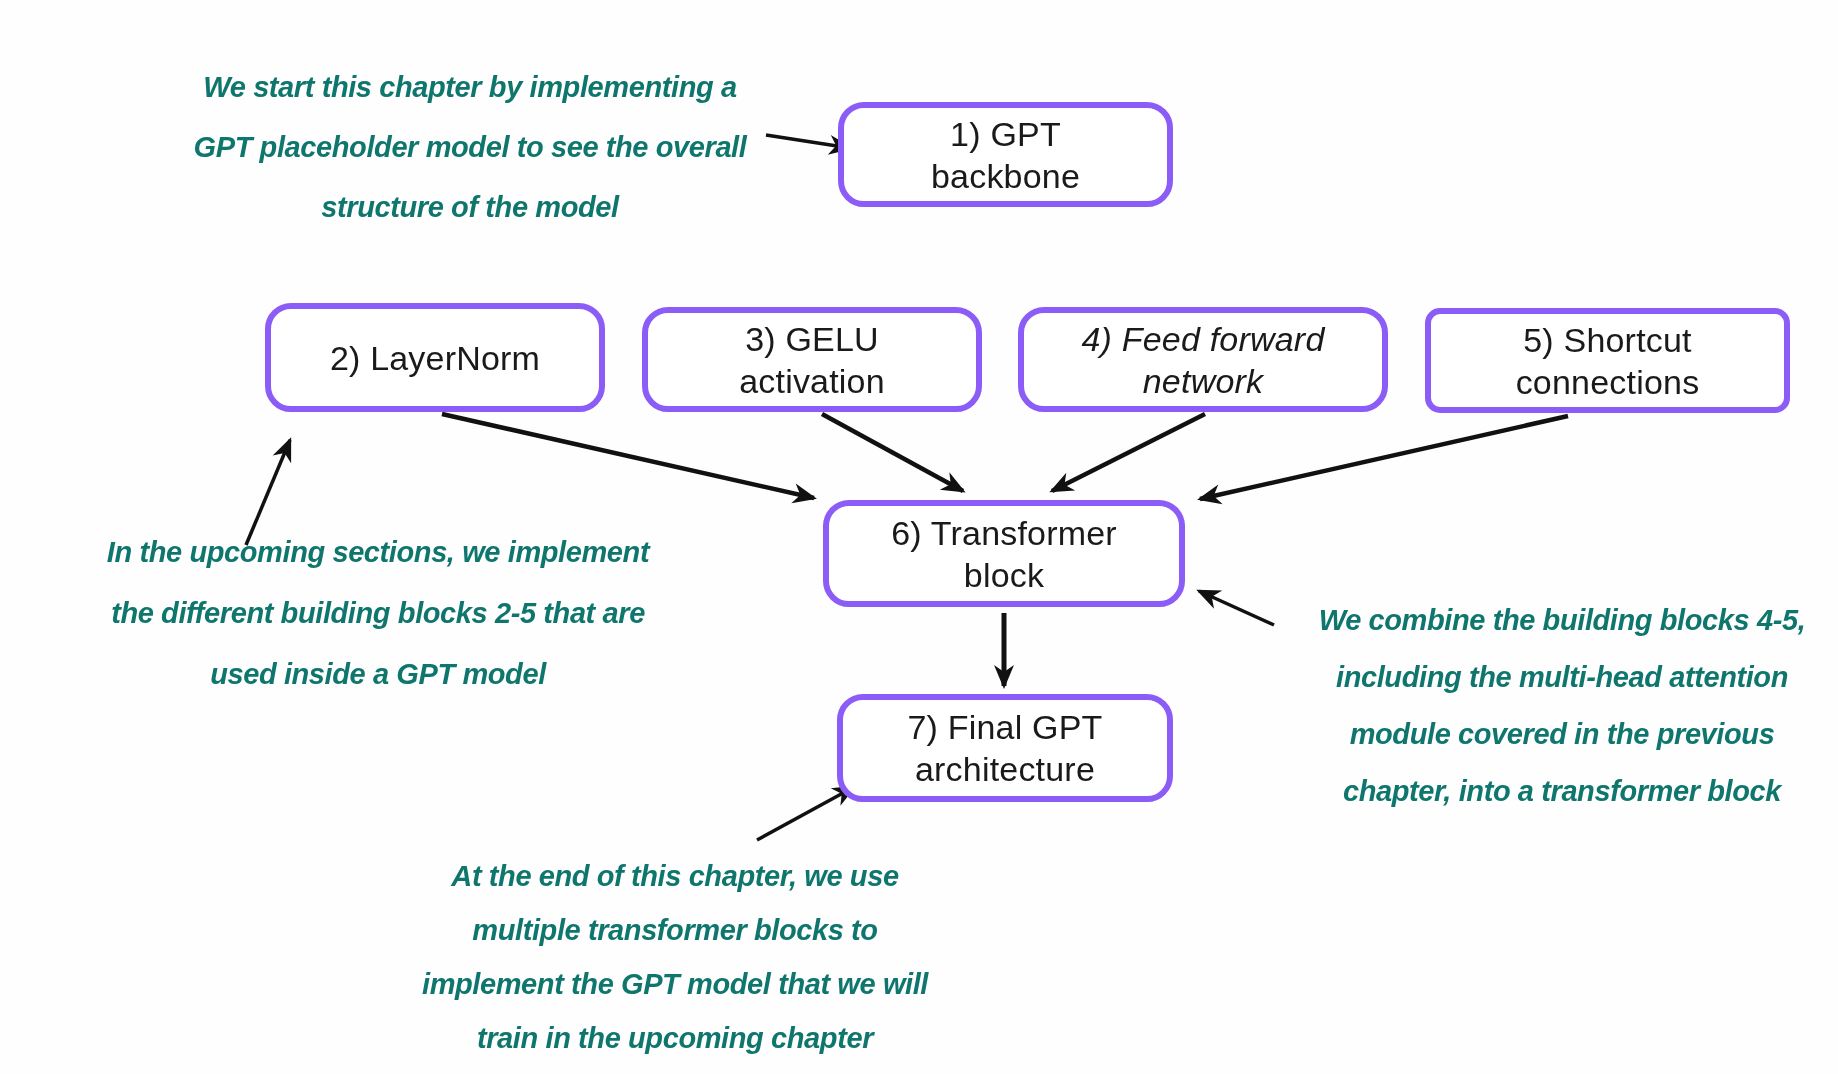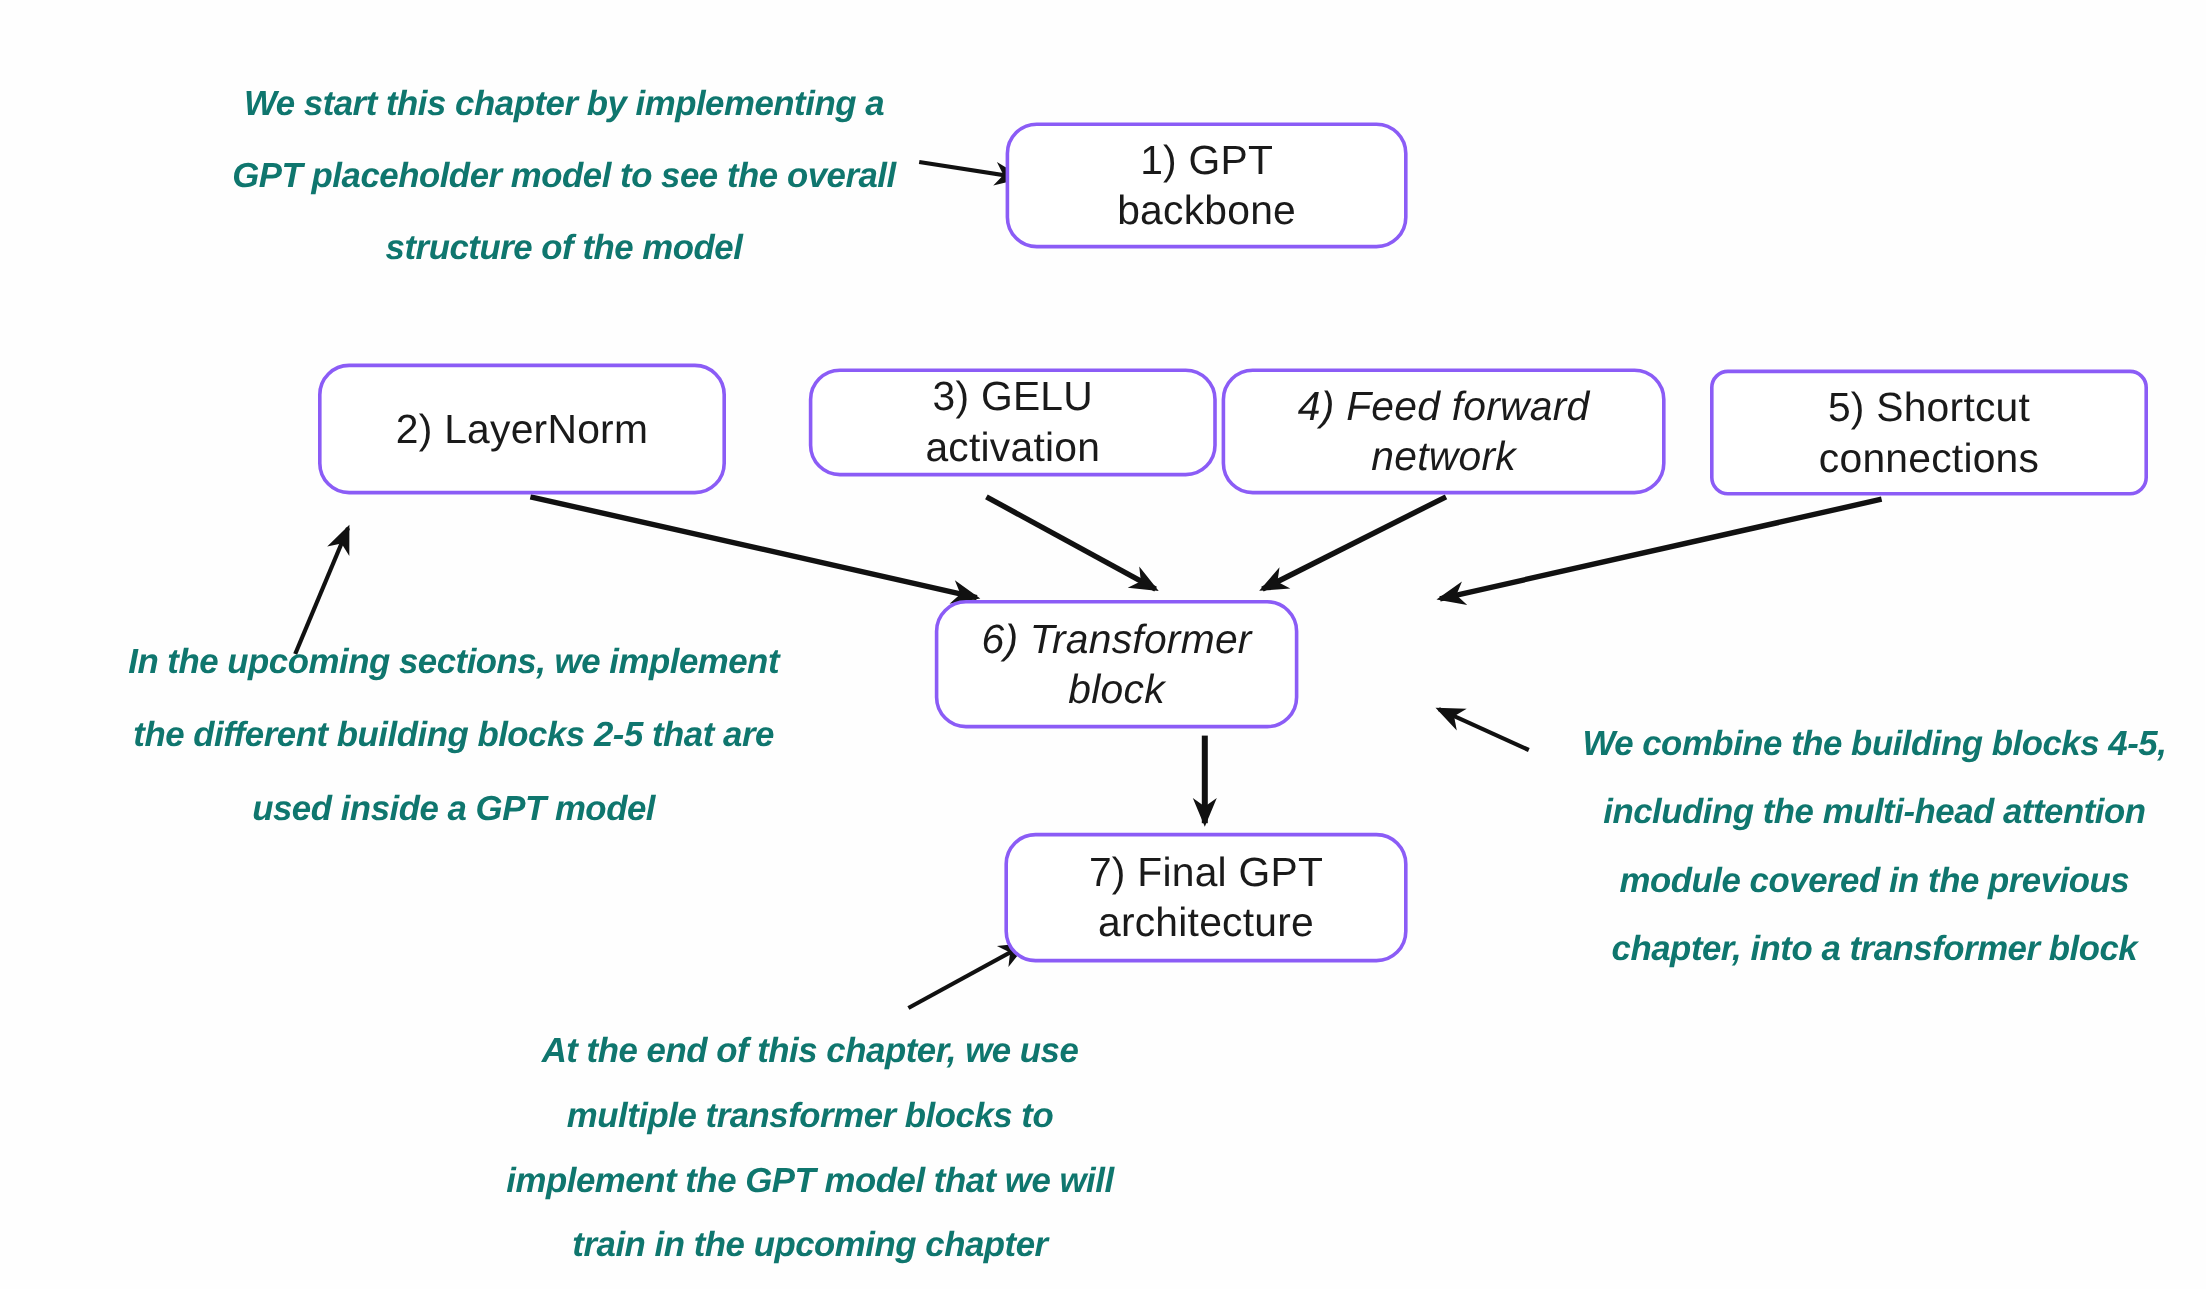--- a/index.html
+++ b/index.html
@@ -21,21 +21,21 @@
     left: 0;
     top: 0;
     width: 1838px;
     height: 1074px;
     pointer-events: none;
   }
   .node {
     position: absolute;
     box-sizing: border-box;
     background: #ffffff;
-    border: 3px solid #8b5cf6;
+    border: 6px solid #8b5cf6;
     border-radius: 26px;
     display: flex;
     align-items: center;
     justify-content: center;
     text-align: center;
     white-space: pre-line;
     font-size: 34px;
     line-height: 42px;
     color: #1a1a1a;
     letter-spacing: 0.2px;
@@ -46,24 +46,24 @@
     white-space: pre-line;
     font-weight: bold;
     font-size: 29px;
     letter-spacing: -0.4px;
     color: #0f766e;
     font-style: italic;
   }
   
   #node-1 { left: 838px;  top: 102px; width: 335px; height: 105px; }
   #node-2 { left: 265px;  top: 303px; width: 340px; height: 109px; }
-  #node-3 { left: 642px;  top: 307px; width: 340px; height: 90px; margin-left: 32px; }
+  #node-3 { left: 642px;  top: 307px; width: 340px; height: 105px; }
   #node-4 { left: 1018px; top: 307px; width: 370px; height: 105px; font-style: italic; }
   #node-5 { left: 1425px; top: 308px; width: 365px; height: 105px; border-radius: 15px; }
-  #node-6 { left: 779px;  top: 500px; width: 303px; height: 107px; font-style: italic; }
+  #node-6 { left: 823px;  top: 500px; width: 362px; height: 107px; }
   #node-7 { left: 837px;  top: 694px; width: 336px; height: 108px; }
   
   #annotation-intro    { left: 150px;  top: 57px;  width: 640px; line-height: 60px; }
   #annotation-building { left: 58px;   top: 522px; width: 640px; line-height: 61px; }
   #annotation-combine  { left: 1288px; top: 592px; width: 548px; line-height: 57px; }
   #annotation-final    { left: 355px;  top: 849px; width: 640px; line-height: 54px; }
 </style>
 </head>
 <body>
 

